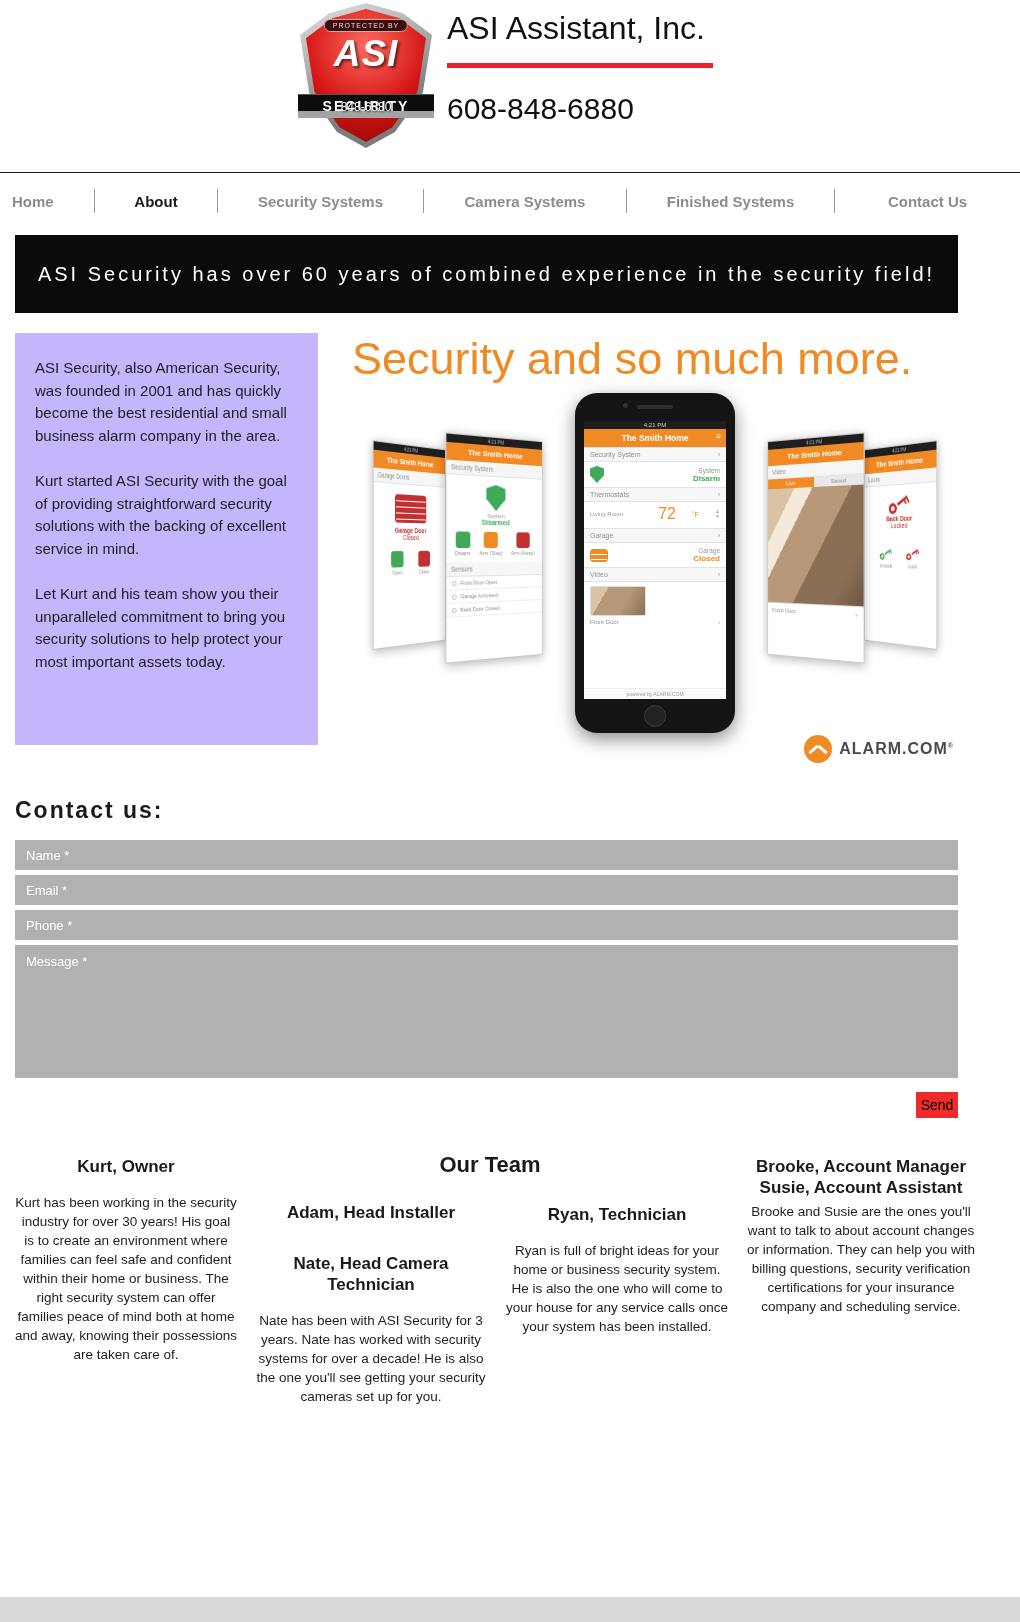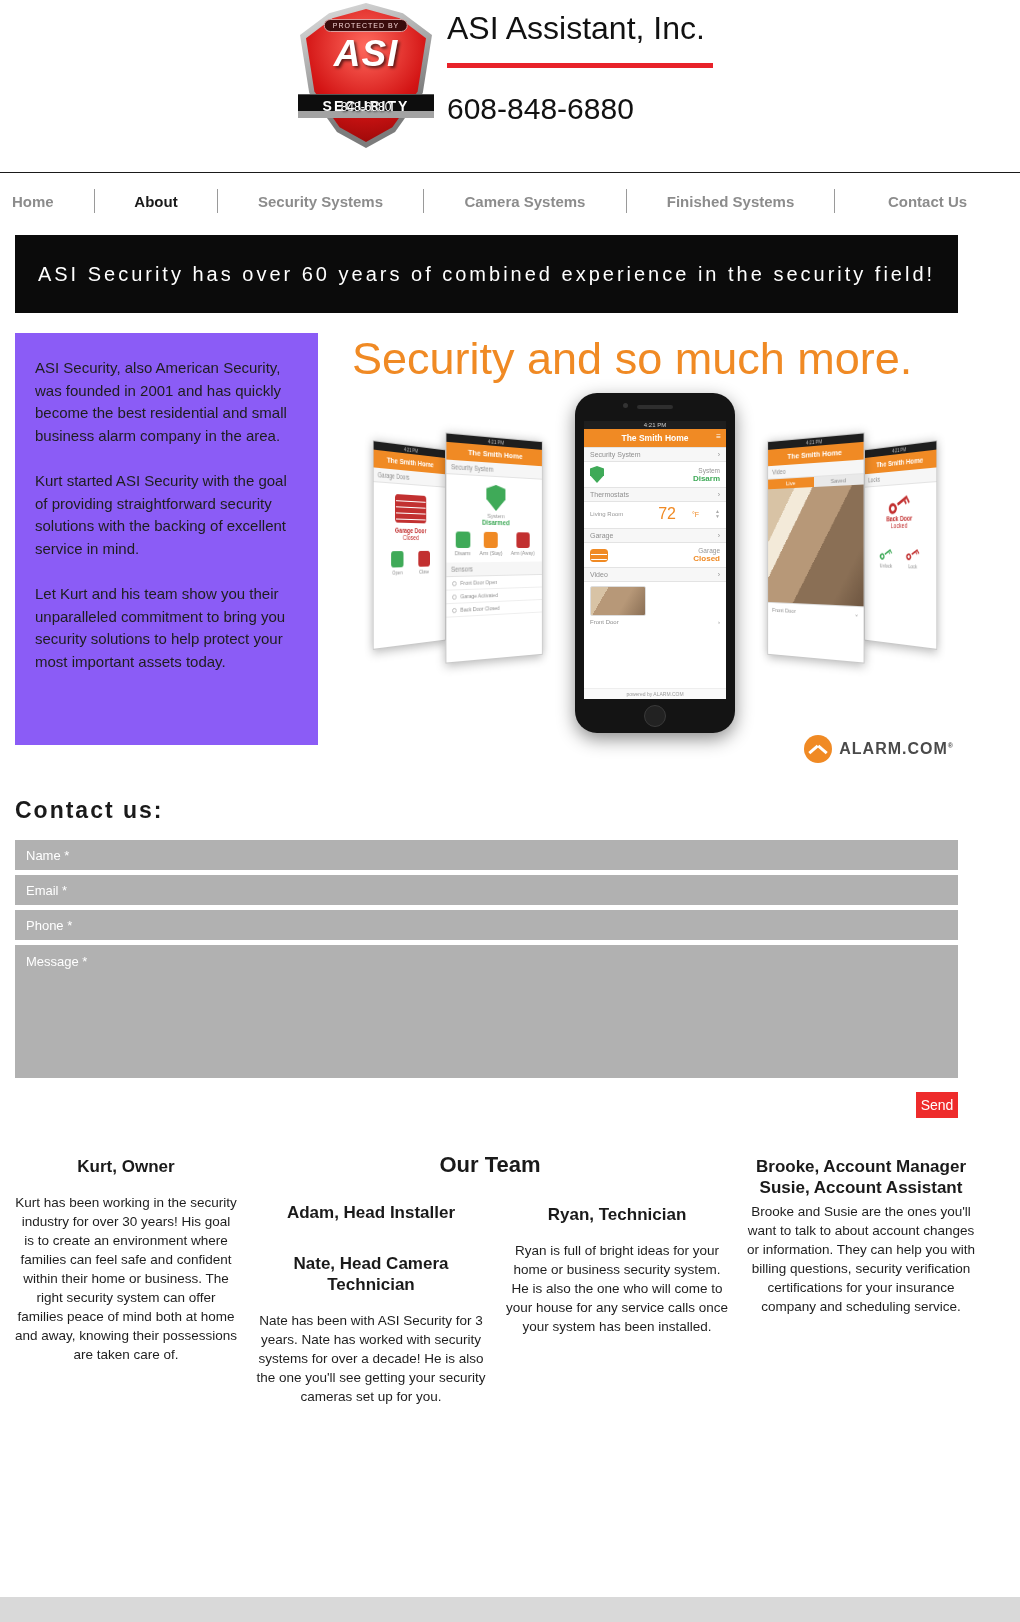--- a/index.html
+++ b/index.html
@@ -29,21 +29,21 @@
   .nav-item.cam { width:203px; }
   .nav-item.fin { width:208px; }
   .nav-item.con { width:185px; }
 
   
   .banner { margin:6px 62px 0 15px; background:#0b0b0b; height:78px; display:flex; align-items:center; justify-content:center; }
   .banner span { color:#fff; font-size:20px; letter-spacing:3px; white-space:nowrap; }
 
   
   .main { display:flex; margin-top:20px; }
-  .about-box { margin-left:15px; width:303px; background:#8b5cf6; padding:24px 20px; color:#1e1e1e; font-size:15px; line-height:22.5px; }
+  .about-box { margin-left:15px; width:303px; background:#c4b5fd; padding:24px 20px; color:#1e1e1e; font-size:15px; line-height:22.5px; }
   .about-box p { margin-bottom:23px; }
   .about-box p:last-child { margin-bottom:0; }
   .hero { flex:1; padding-left:34px; padding-right:62px; }
   .hero-headline { color:#f08a24; font-size:45px; font-weight:300; letter-spacing:0; white-space:nowrap; }
 
   
   .collage { position:relative; height:352px; margin-top:8px; }
   .side-panel { position:absolute; background:#fff; border:1px solid #c9c9c9; box-shadow:0 2px 10px rgba(0,0,0,.3); overflow:hidden; }
   .sp-status { background:#1e1e1e; color:#bbb; font-size:5px; text-align:center; padding:1px 0; }
   .sp-header { background:#f08a24; color:#fff; font-size:8px; font-weight:bold; text-align:center; padding:4px 0; }
@@ -115,21 +115,21 @@
   .alarm-text { font-size:16px; font-weight:bold; color:#4a4a4a; letter-spacing:1px; }
   .alarm-text sup { font-size:7px; }
 
   
   .contact { margin:52px 62px 0 15px; }
   .contact-heading { font-size:23px; font-weight:bold; letter-spacing:2px; margin-bottom:16px; }
   .field { display:block; width:100%; background:#b1b1b1; border:none; height:30px; margin-bottom:5px; padding:0 11px; font-size:13px; color:#fff; font-family:"Liberation Sans", sans-serif; }
   .field::placeholder { color:#fff; opacity:1; }
   textarea.field { height:133px; padding-top:9px; resize:none; }
   .send-row { display:flex; justify-content:flex-end; margin-top:14px; }
-  .send-btn { background:#ee2b2b; color:#ffffff; border:none; width:42px; height:26px; font-size:14px; cursor:pointer; font-family:"Liberation Sans", sans-serif; }
+  .send-btn { background:#ee2b2b; color:#000000; border:none; width:42px; height:26px; font-size:14px; cursor:pointer; font-family:"Liberation Sans", sans-serif; }
 
   
   .team { display:flex; padding:30px 15px 40px; gap:14px; }
   .team h3 { font-size:17px; margin-bottom:16px; text-align:center; line-height:21px; }
   .team p { font-size:13.5px; line-height:19px; text-align:center; color:#1e1e1e; }
   .col-kurt { width:222px; padding-top:8px; }
   .col-mid { width:478px; }
   .our-team { text-align:center; font-size:22px; font-weight:bold; margin:4px 0 24px; }
   .mid-cols { display:flex; gap:14px; }
   .col-adam { width:240px; }

